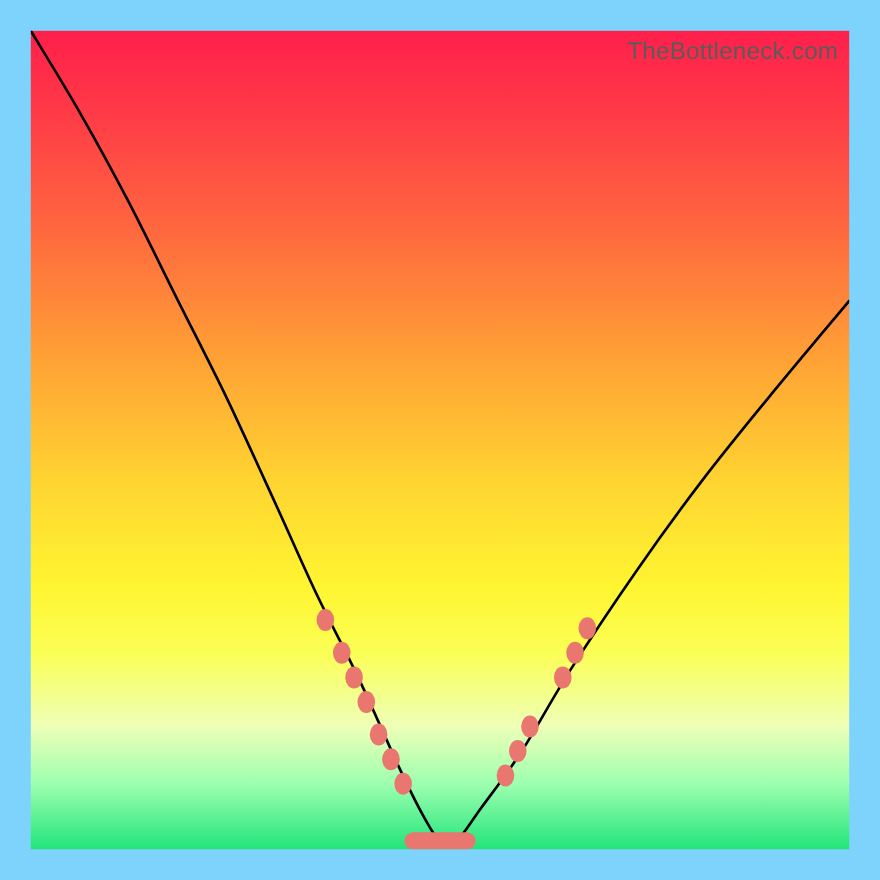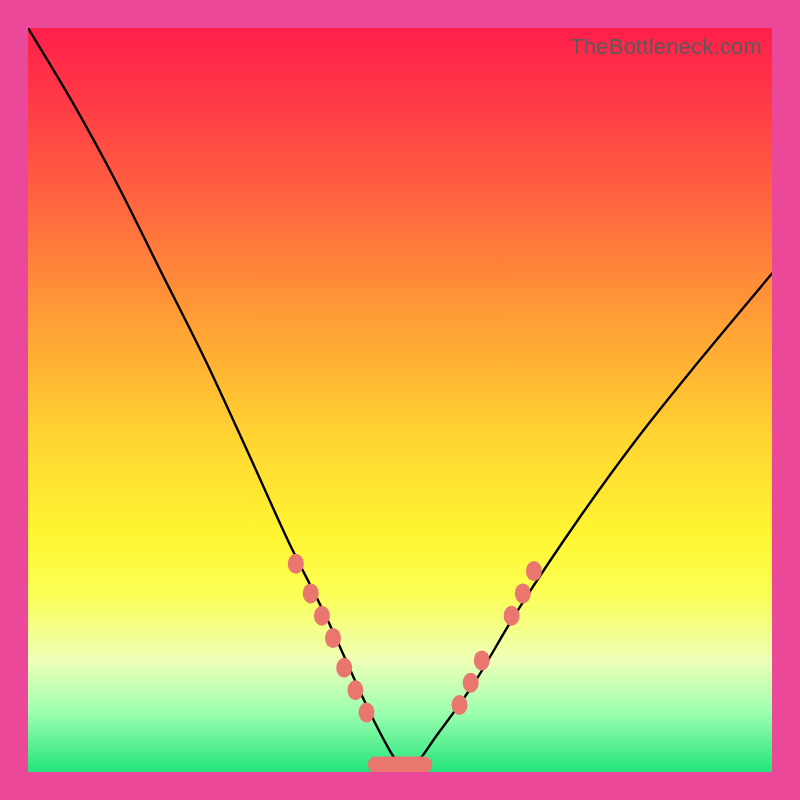--- a/index.html
+++ b/index.html
@@ -10,21 +10,21 @@
     overflow: hidden;
     background: #000;
     font-family: Arial, Helvetica, sans-serif;
   }
   .frame {
     position: absolute;
     left: 0;
     top: 0;
     width: 800px;
     height: 800px;
-    background: #ec4899;
+    background: #7dd3fc;
   }
   .plot {
     position: absolute;
     left: 28px;
     top: 28px;
     width: 744px;
     height: 744px;
     background: linear-gradient(to bottom,
       #ff1f4b 0%,
       #ff3a47 10%,

